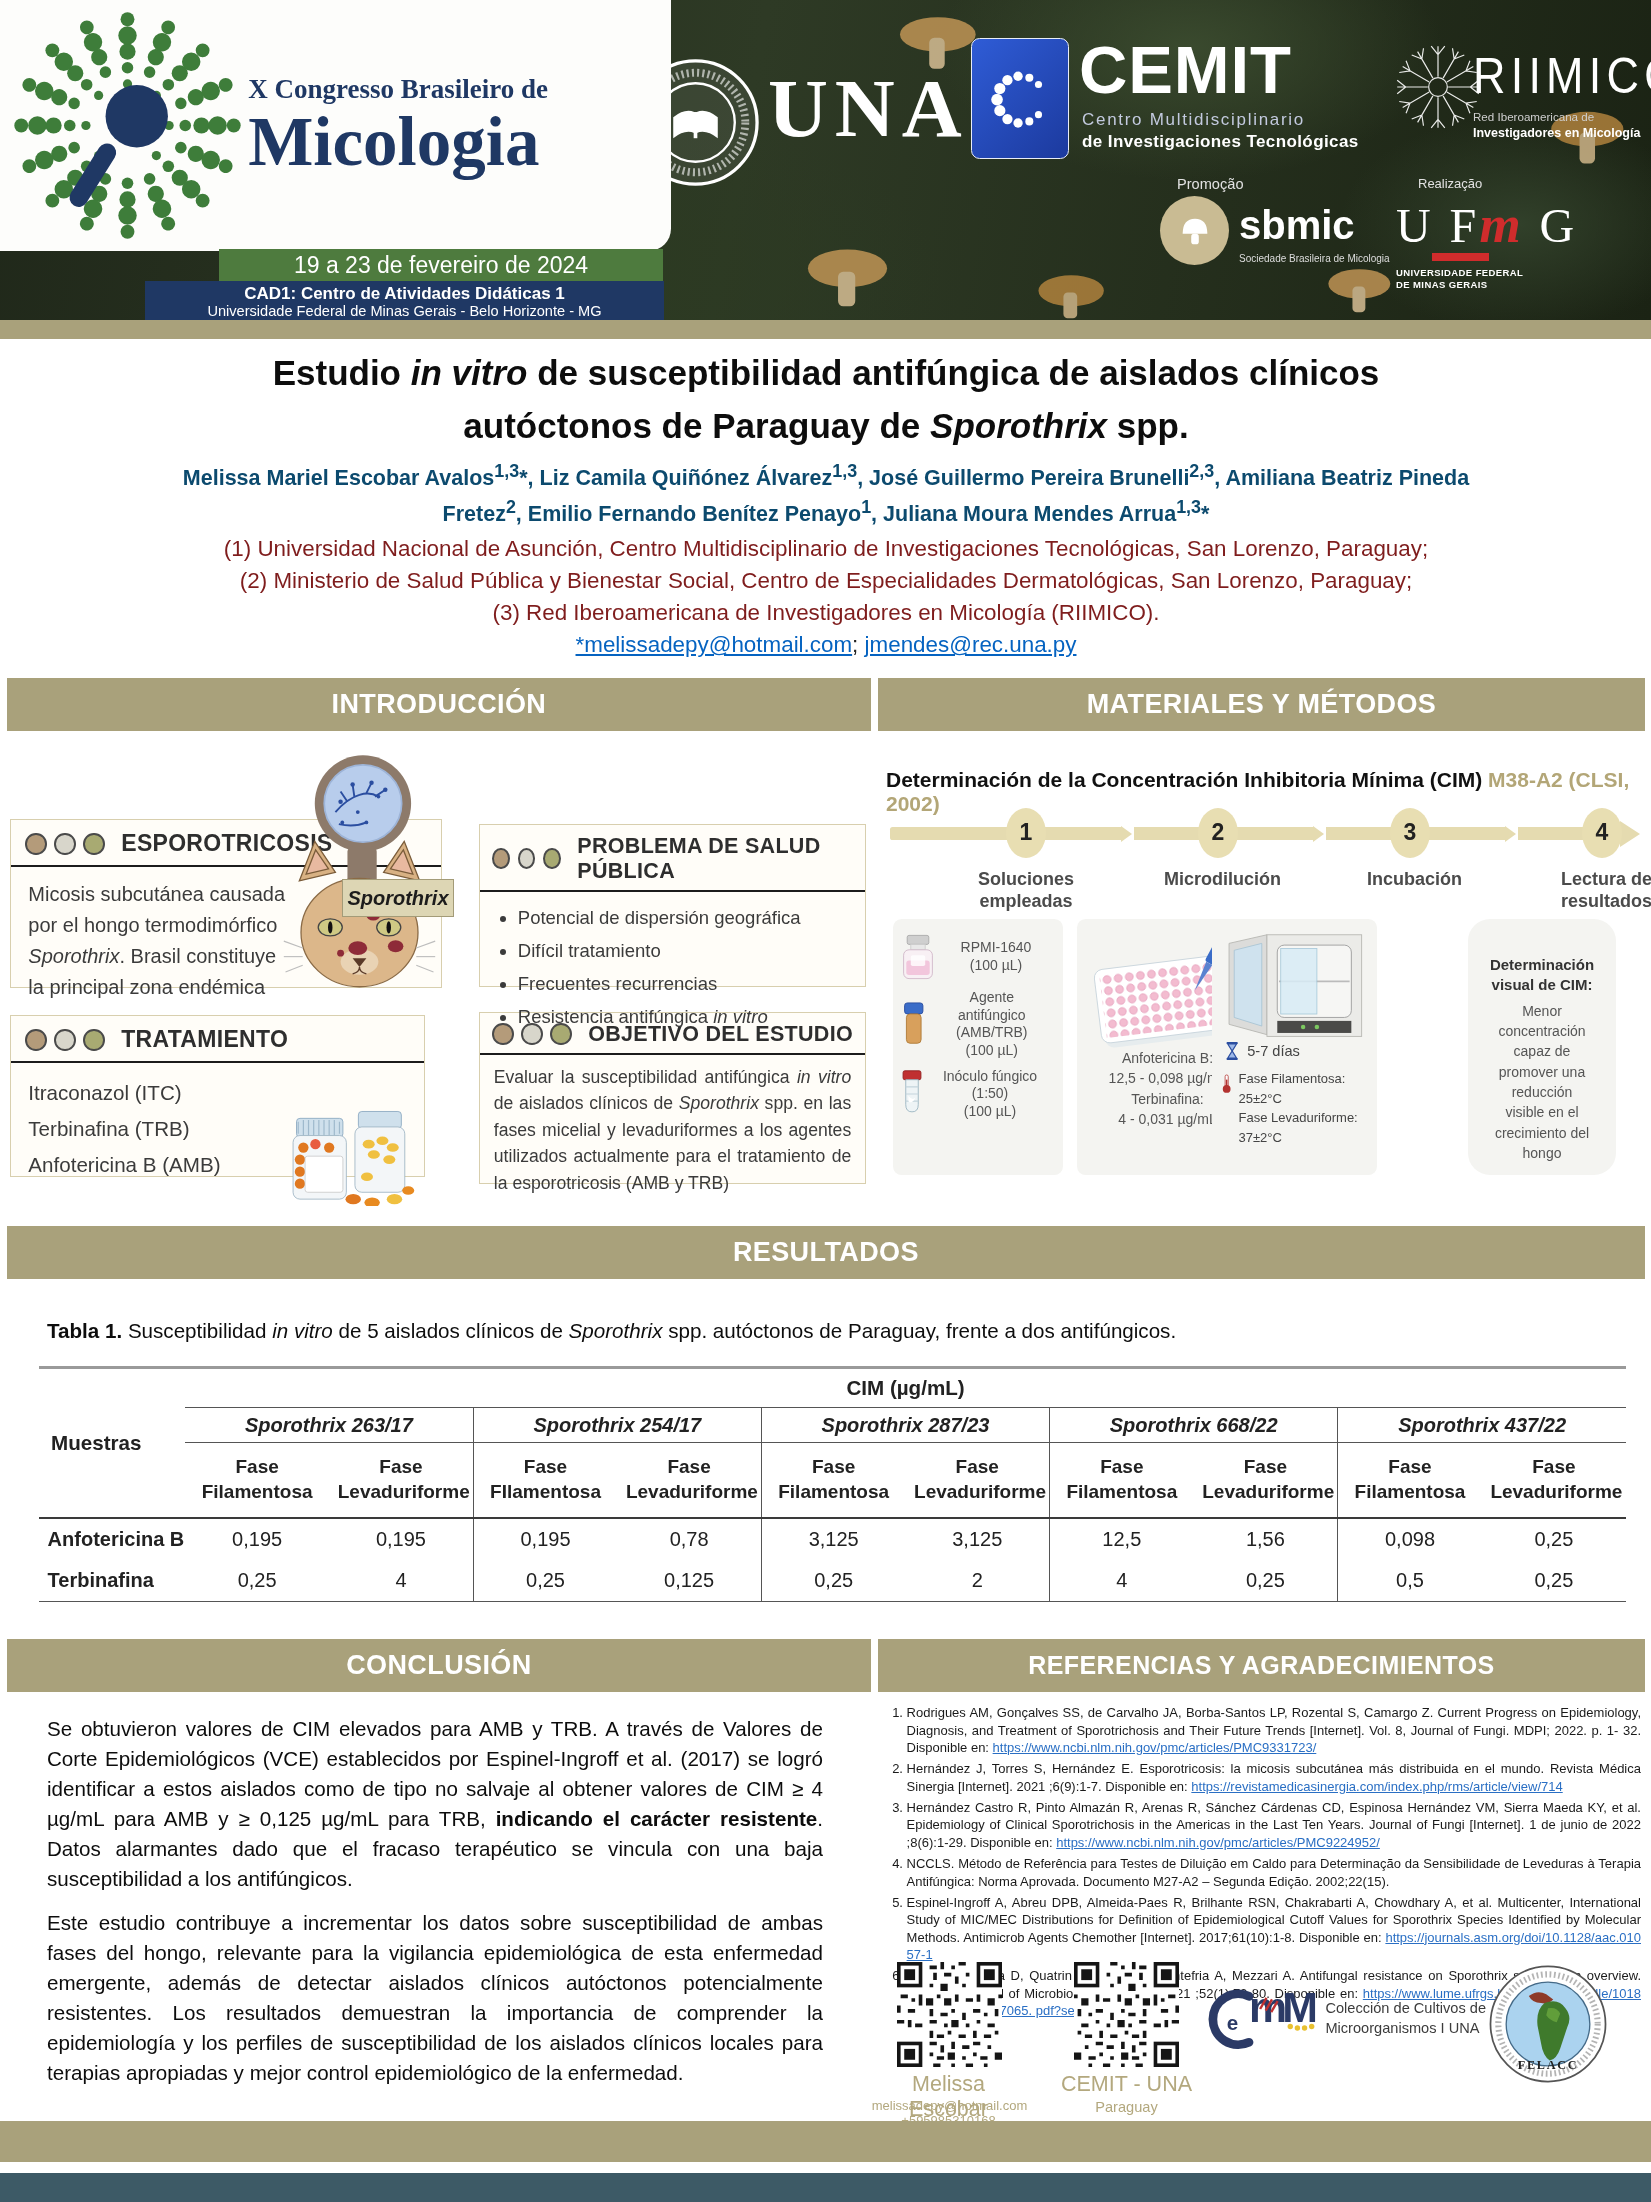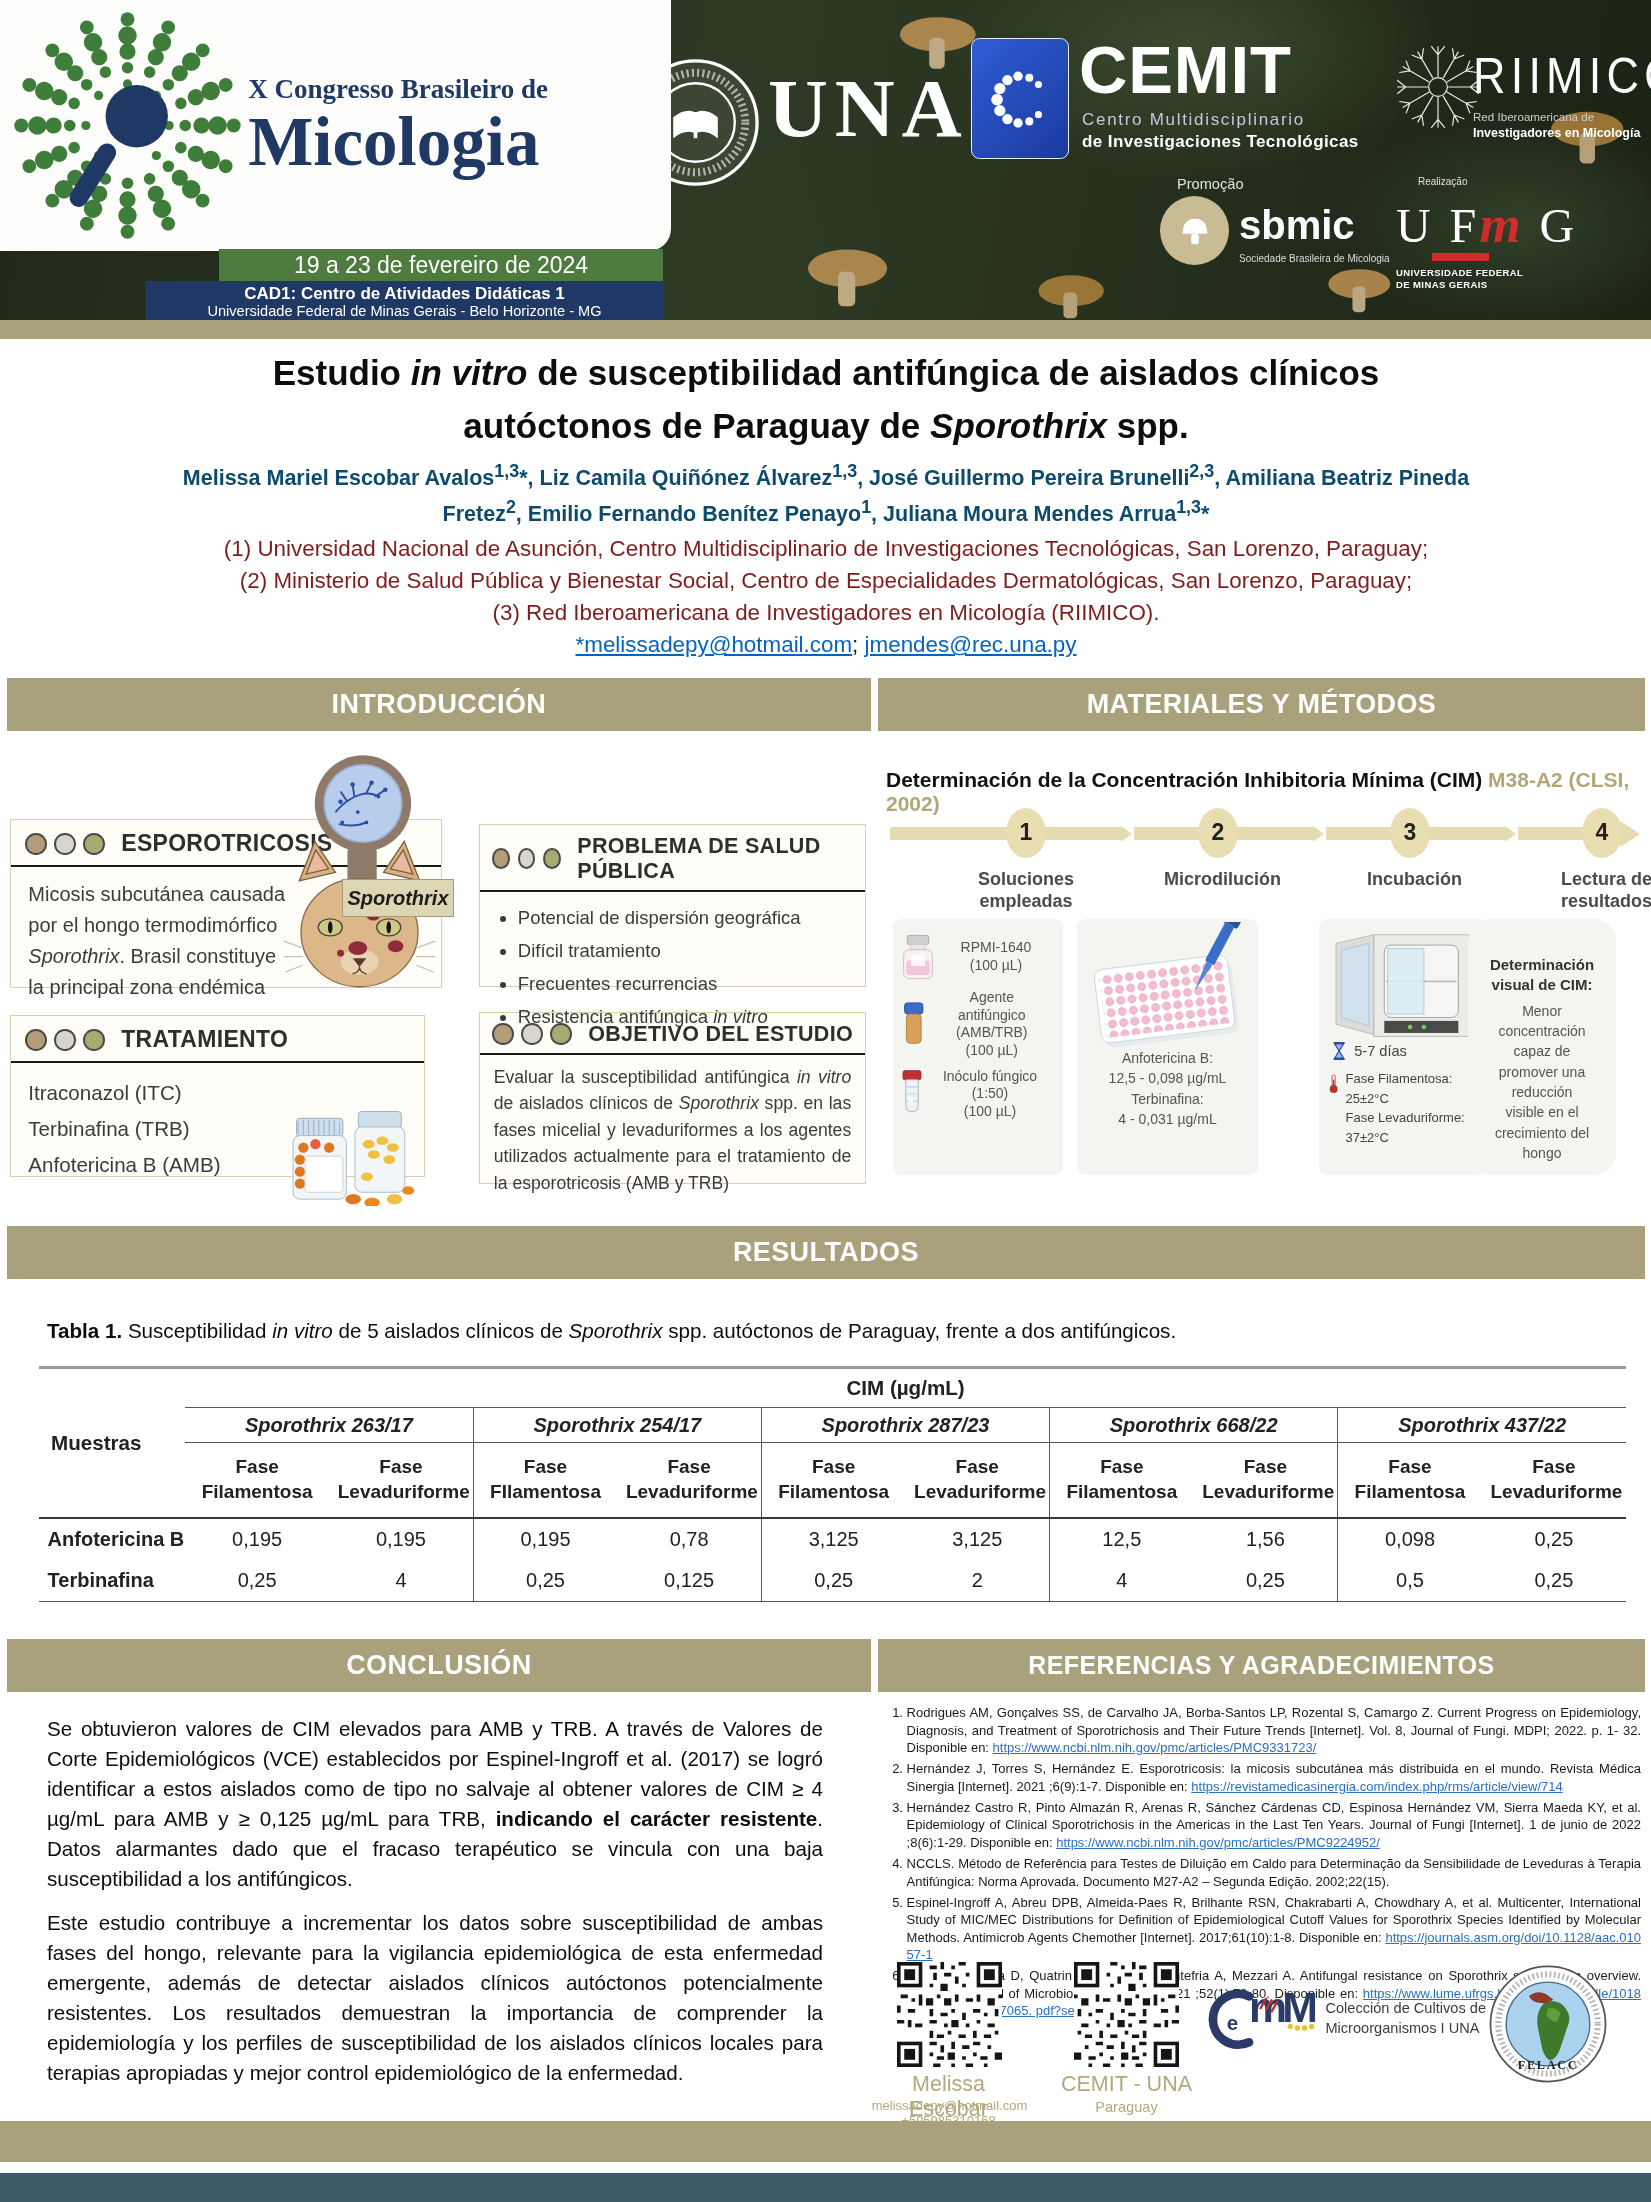--- a/index.html
+++ b/index.html
@@ -30,21 +30,21 @@
       color:#fff;letter-spacing:6.9px;}
   .cemit-tile{left:971px;top:38px;width:96px;height:119px;border-radius:8.6px;border:1.7px solid #e8edf8;
       background:linear-gradient(135deg,#2f5cd6,#1c3a9e);display:flex;align-items:center;justify-content:center;}
   .cemit-word{left:1079px;top:31px;font-size:67px;font-weight:800;color:#fff;letter-spacing:0.9px;}
   .cemit-sub1{left:1082px;top:110px;font-size:17px;color:#c3cadf;letter-spacing:1.7px;}
   .cemit-sub2{left:1082px;top:132px;font-size:17px;color:#fff;font-weight:600;letter-spacing:0.4px;}
   .riimico-word{left:1473px;top:50px;font-size:45px;font-weight:200;color:#fff;letter-spacing:5.2px;transform:scaleY(1.12);}
   .riimico-sub1{left:1473px;top:110px;font-size:11.6px;color:#cfcfcf;}
   .riimico-sub2{left:1473px;top:126px;font-size:12.5px;font-weight:bold;color:#fff;}
   .promo-label{left:1177px;top:176px;font-size:14.6px;color:#e2e2e2;}
-  .real-label{left:1418px;top:176px;font-size:10px;color:#e2e2e2;text-align:right;}
+  .real-label{left:1418px;top:176px;font-size:13px;color:#e2e2e2;text-align:right;}
   .sbmic-circle{left:1160px;top:196px;width:69px;height:69px;border-radius:50%;background:#c9bb93;
       display:flex;align-items:center;justify-content:center;}
   .sbmic-word{left:1239px;top:203px;font-size:40px;font-weight:bold;color:#fff;}
   .sbmic-sub{left:1239px;top:253px;font-size:10px;color:#ddd;}
   .ufmg-text{left:1396px;top:194px;font-family:"Liberation Serif",serif;font-size:48px;color:#fff;letter-spacing:3.4px;}
   .ufmg-m{font-style:italic;font-weight:bold;font-size:53px;color:#d02c2c;}
   .ufmg-bar{left:1432px;top:253px;width:57px;height:7.7px;background:#d02c2c;}
   .ufmg-sub{left:1396px;top:267px;font-size:9.5px;font-weight:bold;color:#fff;line-height:12px;letter-spacing:0.4px;}
   .khaki-strip{position:absolute;left:0;top:320px;width:1652px;height:19px;background:#a9a17b;}
   
@@ -515,21 +515,21 @@
       </g>
       <g transform="rotate(28 150 40)">
         <rect x="142" y="-14" width="20" height="12" rx="3" fill="#2c4fa0"></rect>
         <rect x="146" y="-4" width="12" height="52" rx="3" fill="#3a6cc8"></rect>
         <polygon points="148,48 156,48 152,84" fill="#5a82d0"></polygon>
       </g>
     </svg>
     <div class="card2-txt">Anfotericina B:<br>12,5 - 0,098 µg/mL<br>Terbinafina:<br>4 - 0,031 µg/mL</div>
   </div>
 
-  <div class="mcard" style="left:1319px;width:165px;">
+  <div class="mcard" style="left:1212px;width:165px;">
     <svg width="155" height="114" viewBox="0 0 180 132" style="display:block;margin:6.9px auto 0;">
       <polygon points="14,20 58,10 58,126 14,114" fill="#dcdcda" stroke="#b5b5b0"></polygon>
       <polygon points="20,28 52,20 52,116 20,106" fill="#cfe2ee" stroke="#a8c4d4"></polygon>
       <rect x="58" y="10" width="110" height="118" fill="#ebebe8" stroke="#b5b5b0"></rect>
       <rect x="70" y="22" width="86" height="84" rx="8" fill="#f6f6f4" stroke="#999"></rect>
       <line x1="72" y1="64" x2="154" y2="64" stroke="#bbb" stroke-width="2"></line>
       <rect x="74" y="26" width="42" height="76" fill="#d8ecf6" opacity="0.85" stroke="#9cc2d6"></rect>
       <rect x="70" y="110" width="86" height="14" fill="#4a4a48"></rect>
       <circle cx="100" cy="117" r="2.6" fill="#7cc860"></circle>
         <circle cx="116" cy="117" r="2.6" fill="#7cc860"></circle>

